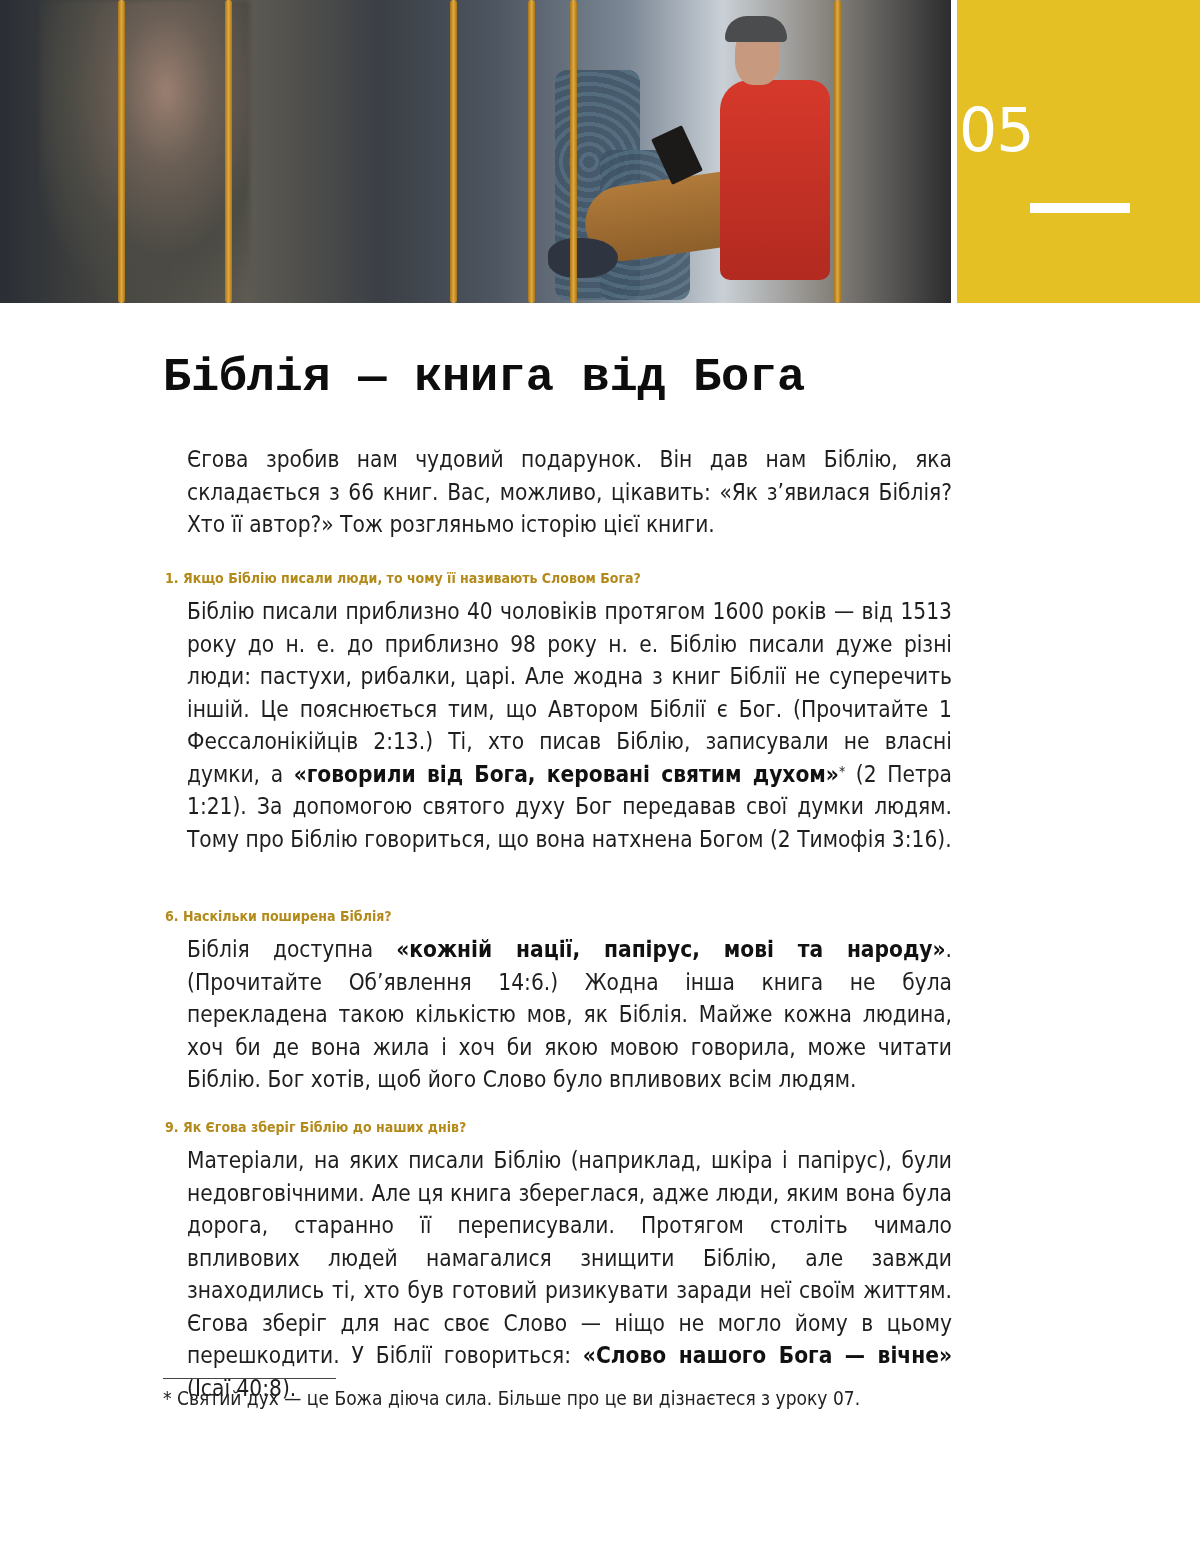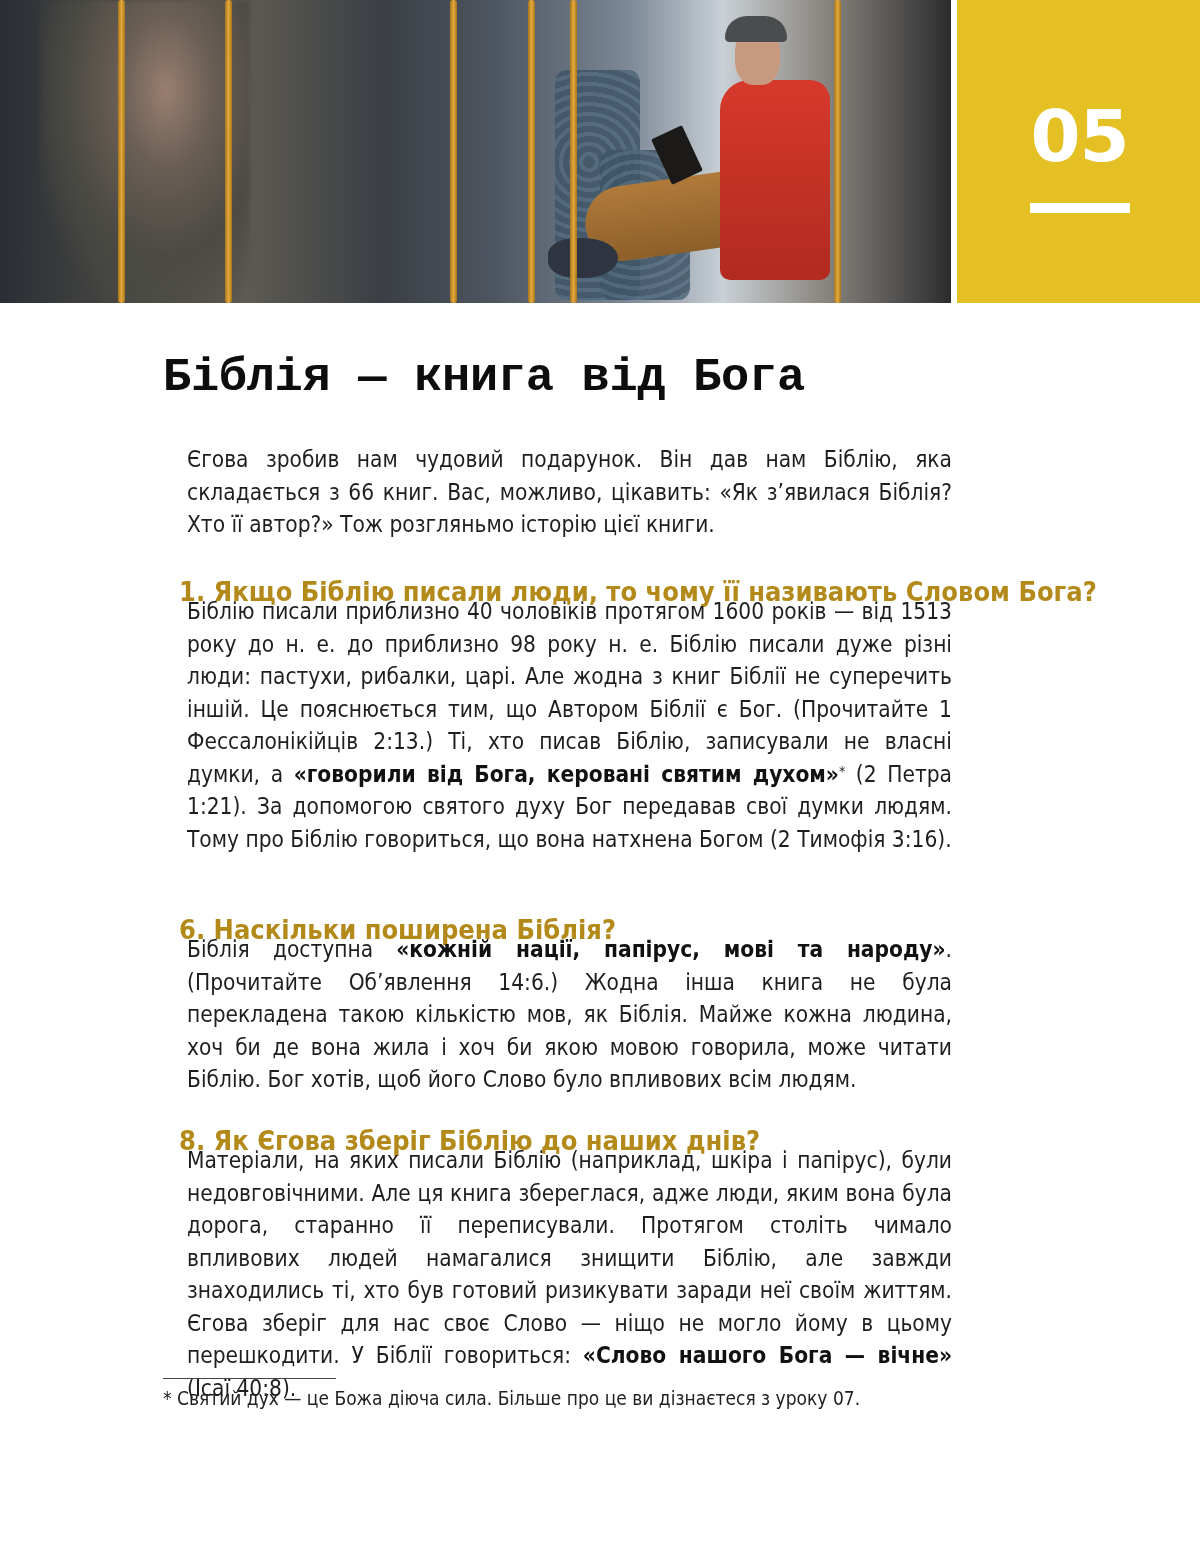--- a/index.html
+++ b/index.html
@@ -12,31 +12,31 @@
             background: radial-gradient(ellipse at 60% 30%, #9a7f70 0%, #6b5f55 25%, #4b4a44 55%, transparent 80%); filter: blur(2px); }
     .hero .seat { position: absolute; border-radius: 12px; background: repeating-radial-gradient(circle at 40% 40%, #3e5466 0 6px, #50697d 6px 10px); opacity: .85; }
     .hero .reader-body { position: absolute; left: 720px; top: 80px; width: 110px; height: 200px; background: linear-gradient(180deg,#d6392b,#b22a20); border-radius: 30px 20px 10px 10px; }
     .hero .reader-head { position: absolute; left: 735px; top: 25px; width: 45px; height: 60px; background: #c79a80; border-radius: 45% 45% 40% 40%; }
     .hero .reader-cap { position: absolute; left: 725px; top: 16px; width: 62px; height: 26px; background: #4a4c4e; border-radius: 30px 30px 6px 6px; }
     .hero .reader-legs { position: absolute; left: 585px; top: 180px; width: 160px; height: 75px; background: linear-gradient(180deg,#b07a3a,#8d5f2a); border-radius: 40px 20px 10px 40px; transform: rotate(-8deg); }
     .hero .shoe { position: absolute; left: 548px; top: 238px; width: 70px; height: 40px; background: #2f3540; border-radius: 40% 50% 50% 40%; }
     .hero .book { position: absolute; left: 660px; top: 130px; width: 34px; height: 50px; background: #1c1a18; transform: rotate(-25deg); border-radius: 2px; }
 
     .num-block { position: absolute; left: 957px; top: 0; width: 243px; height: 303px; background: #e5c025; }
-    .num-block .num { position: absolute; left: 0; right: 0; top: 100px; text-align: center; font-family: "DejaVu Sans", sans-serif;
-                      font-weight: bold; color: #ffffff; font-size: 72px; line-height: 1; letter-spacing: -1px; padding-left: 2px; }
+    .num-block .num { position: absolute; left: 0; right: 0; top: 100px; text-align: left; font-family: "DejaVu Sans", sans-serif;
+                      font-weight: normal; color: #ffffff; font-size: 60px; line-height: 1; letter-spacing: -1px; padding-left: 2px; }
     .num-block .bar { position: absolute; left: 1030px; margin-left: -957px; top: 203px; width: 100px; height: 10px; background: #ffffff; }
 
     .title { position: absolute; left: 163px; top: 352px; margin: 0; font-family: Liberation Mono, monospace; font-weight: bold;
              font-size: 47px; line-height: 1.1; color: #0d0d0d; letter-spacing: -0.3px; }
 
     .content { position: absolute; left: 187px; width: 765px; font-size: 22.5px; line-height: 32.5px; color: #1e1e1e; }
     .content p { margin: 0; text-align: justify; }
     .intro { top: 443px; }
-    .q { position: absolute; left: 163px; font-weight: bold; font-size: 27px; line-height: 28px; color: #b38a1a; margin: 16px; }
+    .q { position: absolute; left: 163px; font-weight: bold; font-size: 14px; line-height: 28px; color: #b38a1a; margin: 2px; }
     .q1 { top: 562px; } .q2 { top: 900px; } .q3 { top: 1111px; }
     .a1 { top: 595px; } .a2 { top: 933px; } .a3 { top: 1144px; }
     b { font-weight: bold; color: #111; }
     sup { font-size: 14px; vertical-align: 6px; line-height: 0; }
 
     .fn-rule { position: absolute; left: 163px; top: 1378px; width: 173px; height: 1px; background: #444; }
     .footnote { position: absolute; left: 163px; top: 1387px; font-size: 19px; line-height: 22px; color: #222; margin: 0; }
   </style>
 </head>
 <body>
@@ -73,19 +73,19 @@
 <h2 class="q q1">1. Якщо Біблію писали люди, то чому її називають Словом Бога?</h2>
 <div class="content a1">
   <p><span>Біблію писали приблизно 40 чоловіків протягом 1600 років — від 1513 року до н. е. до приблизно 98 року н. е. Біблію писали дуже різні люди: пастухи, рибалки, царі. Але жодна з книг Біблії не суперечить іншій. Це пояснюється тим, що Автором Біблії є Бог. (Прочитайте 1 Фессалонікійців 2:13.) Ті, хто писав Біблію, записували не власні думки, а </span><b>«говорили від Бога, керовані святим духом»</b><sup>*</sup><span> (2 Петра 1:21). За допомогою святого духу Бог передавав свої думки людям. Тому про Біблію говориться, що вона натхнена Богом (2 Тимофія 3:16).</span></p>
 </div>
 
 <h2 class="q q2">6. Наскільки поширена Біблія?</h2>
 <div class="content a2">
   <p><span>Біблія доступна </span><b>«кожній нації, папірус, мові та народу»</b><span>. (Прочитайте Об’явлення 14:6.) Жодна інша книга не була перекладена такою кількістю мов, як Біблія. Майже кожна людина, хоч би де вона жила і хоч би якою мовою говорила, може читати Біблію. Бог хотів, щоб його Слово було впливових всім людям.</span></p>
 </div>
 
-<h2 class="q q3">8. Як Єгова зберіг Біблію до наших днів?</h2>
+<h2 class="q q3">9. Як Єгова зберіг Біблію до наших днів?</h2>
 <div class="content a3">
   <p><span>Матеріали, на яких писали Біблію (наприклад, шкіра і папірус), були недовговічними. Але ця книга збереглася, адже люди, яким вона була дорога, старанно її переписували. Протягом століть чимало впливових людей намагалися знищити Біблію, але завжди знаходились ті, хто був готовий ризикувати заради неї своїм життям. Єгова зберіг для нас своє Слово — ніщо не могло йому в цьому перешкодити. У Біблії говориться: </span><b>«Слово нашого Бога — вічне»</b><span> (Ісаї 40:8).</span></p>
 </div>
 
 <div class="fn-rule"></div>
 <p class="footnote">* Святий дух — це Божа діюча сила. Більше про це ви дізнаєтеся з уроку 07.</p>
 
 </body></html>

